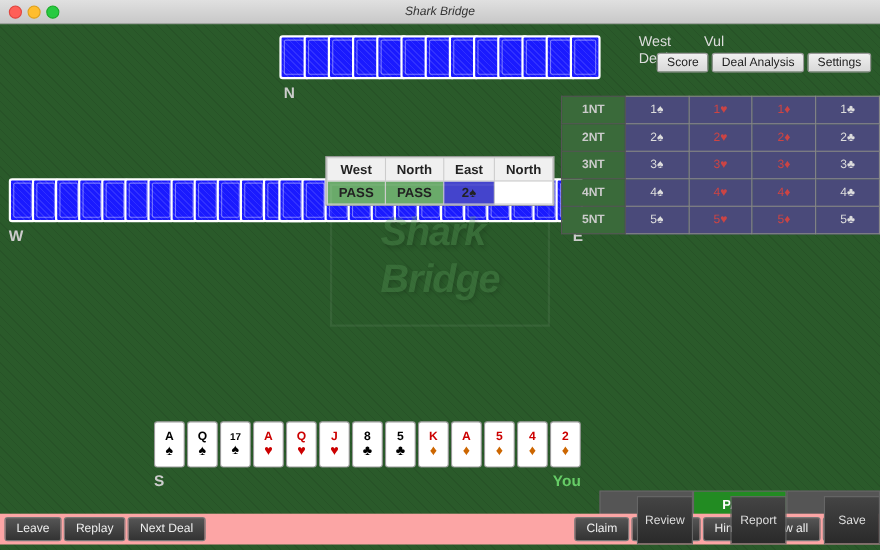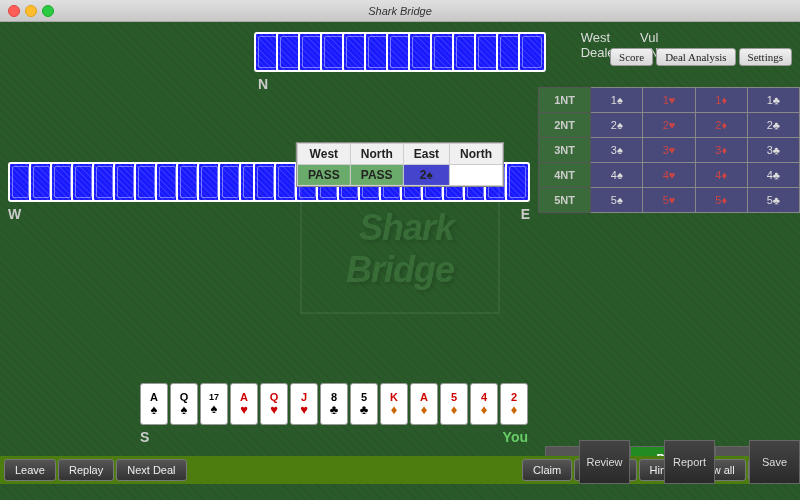--- a/index.html
+++ b/index.html
@@ -73,21 +73,20 @@
       z-index: 10;
     }
     .tr-btn {
       background: linear-gradient(to bottom, #f0f0f0, #d8d8d8);
       border: 1px solid #999;
       border-radius: 3px;
       padding: 2px 8px;
       font-size: 11px;
       cursor: pointer;
       color: #222;
-      font-family: Liberation Serif, serif;
     }
 
     
     #game-area {
       position: absolute;
       top: 22px;
       left: 0;
       width: 800px;
       height: 478px;
       z-index: 1;
@@ -245,31 +244,30 @@
       color: #222;
       min-width: 45px;
     }
     .bid-pass { background: #6aaa6a; color: #fff; font-weight: bold; }
     .bid-2spade { background: #4444cc; color: #fff; font-weight: bold; }
     .bid-empty { background: #fff; }
 
     
     #center-area {
       position: absolute;
-      top: 162px;
+      top: 145px;
       left: 50%;
       transform: translateX(-50%);
       width: 200px;
       height: 130px;
       border: 2px solid rgba(255,255,255,0.2);
       display: flex;
       align-items: center;
       justify-content: center;
       opacity: 0.3;
-      text-align: right;
     }
     #center-logo {
       color: #5a9a5a;
       font-size: 36px;
       font-weight: bold;
       font-style: italic;
       text-shadow: 2px 2px 4px rgba(0,0,0,0.5);
       letter-spacing: -1px;
     }
 
@@ -315,21 +313,21 @@
     #south-you {
       color: #66cc66;
       font-size: 14px;
       font-weight: bold;
     }
 
     #bid-grid {
       position: absolute;
       top: 65px;
       right: 0;
-      width: 262px;
+      width: 290px;
     }
 
     .bid-grid-table {
       border-collapse: collapse;
       width: 100%;
     }
     .bid-grid-table td {
       width: 30px;
       height: 25px;
       text-align: center;
@@ -346,25 +344,25 @@
       cursor: default;
     }
     .bid-cell-spade { background: #4a4a7a; color: #ddd; }
     .bid-cell-heart { background: #4a4a7a; color: #cc4444; }
     .bid-cell-diamond { background: #4a4a7a; color: #cc4444; }
     .bid-cell-club { background: #4a4a7a; color: #ddd; }
 
     
     #bottom-bar {
       position: absolute;
-      bottom: 16px;
+      bottom: 5px;
       left: 0;
       right: 0;
       height: 28px;
-      background: #4d7c0f;
+      background: #fca5a5;
       display: flex;
       align-items: center;
       z-index: 10;
     }
     #bottom-left-btns {
       display: flex;
       gap: 2px;
       padding-left: 4px;
     }
     #bottom-right-btns {

